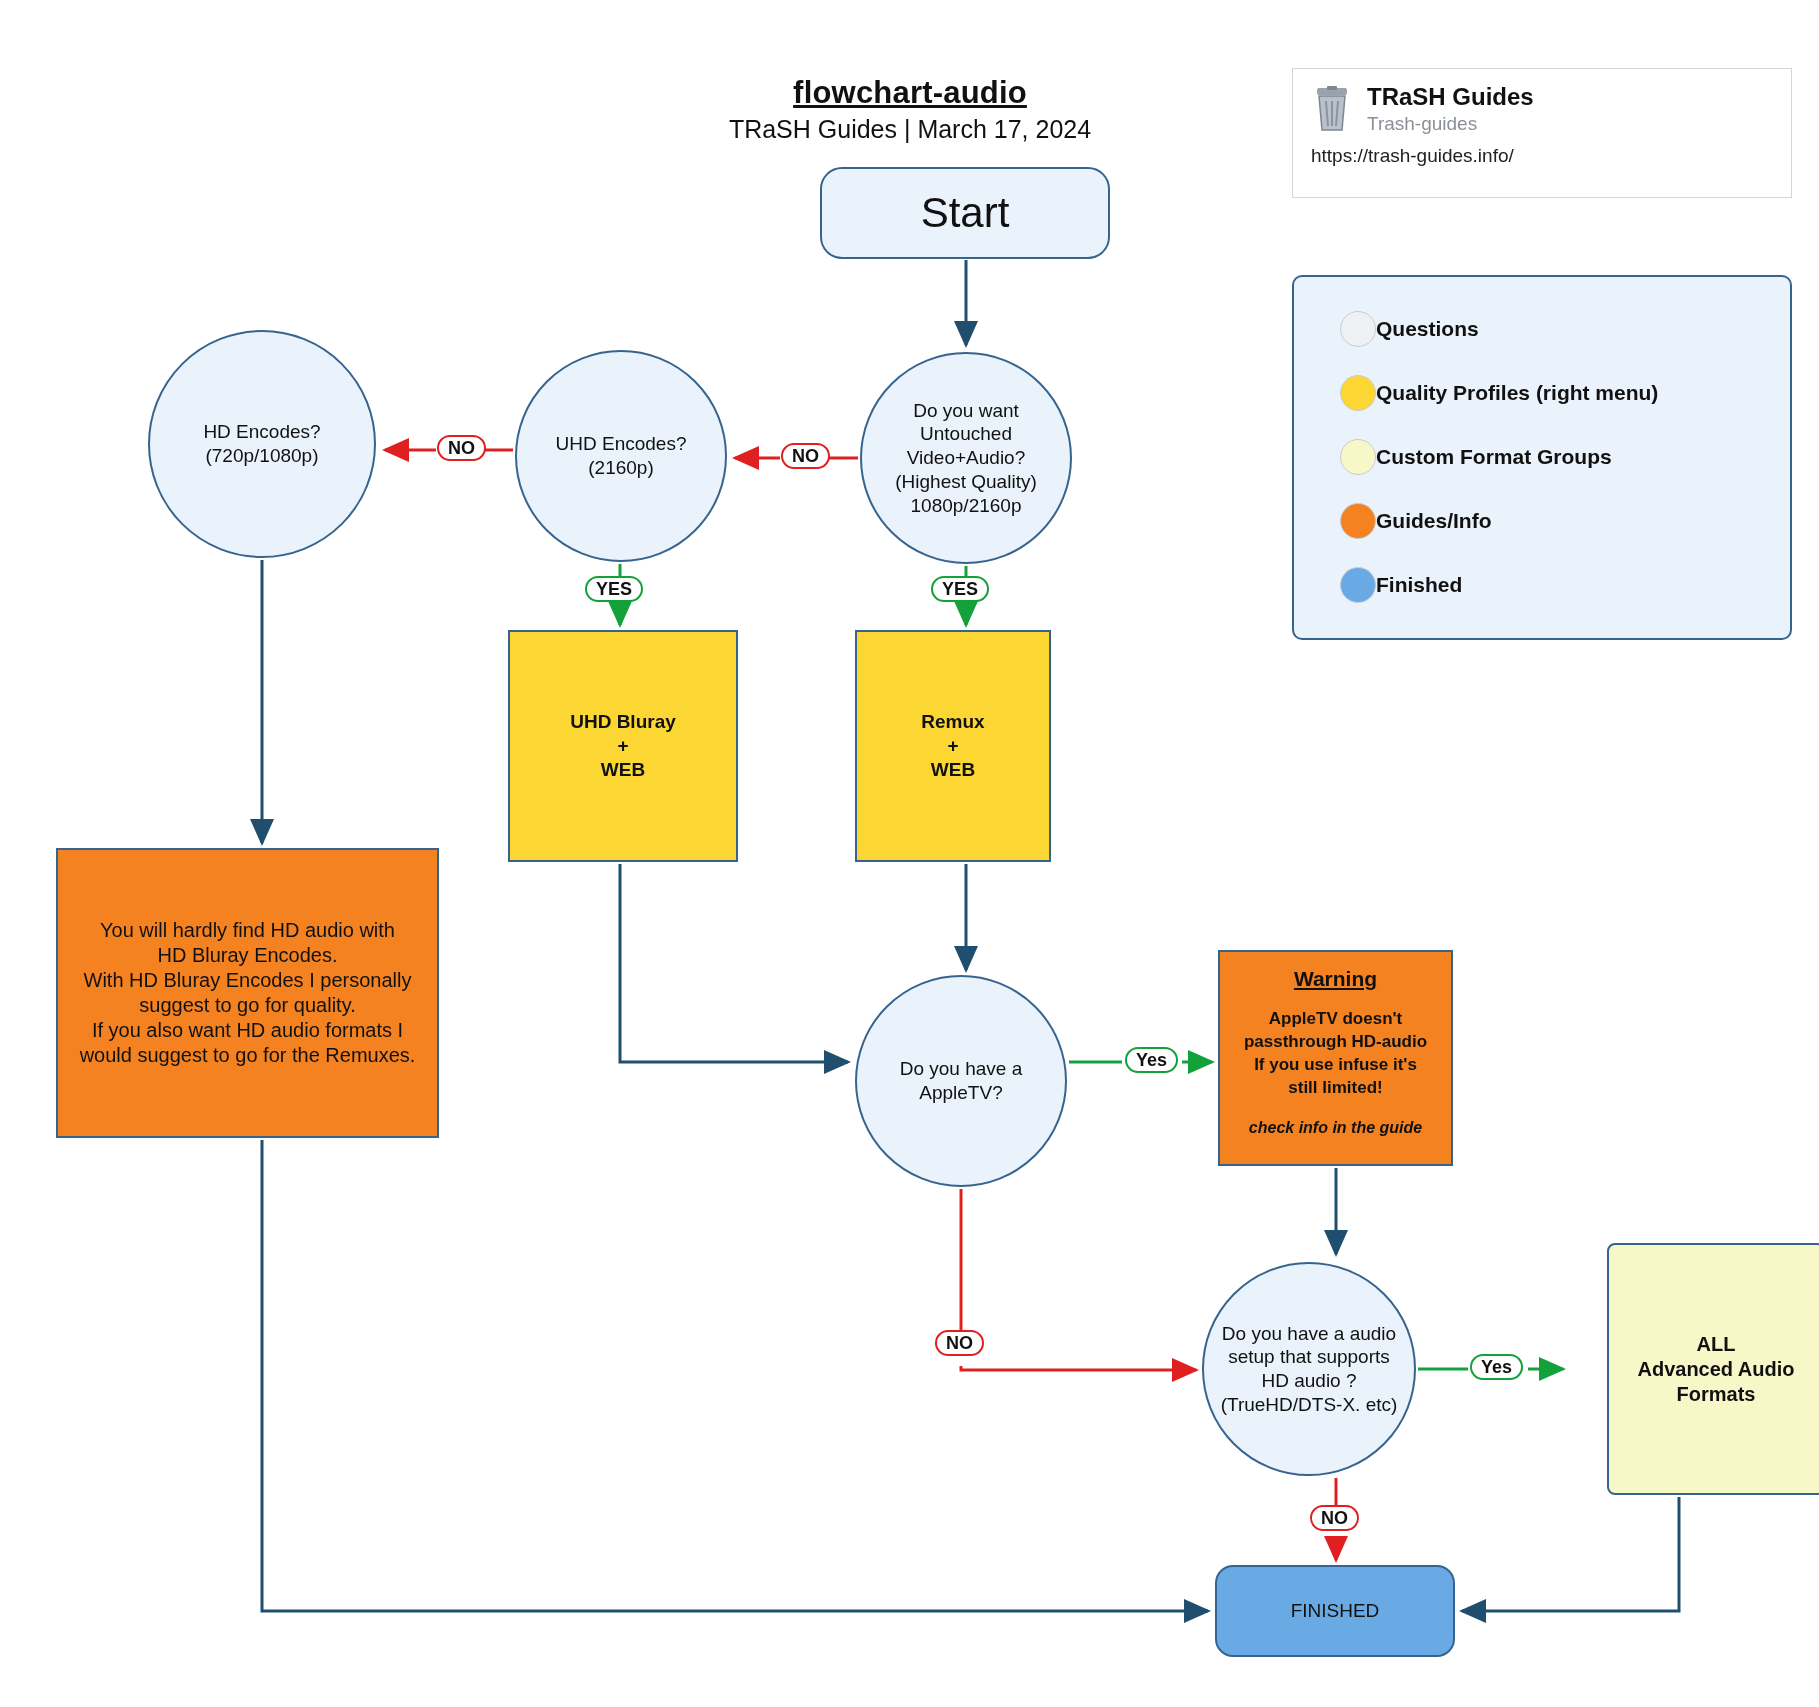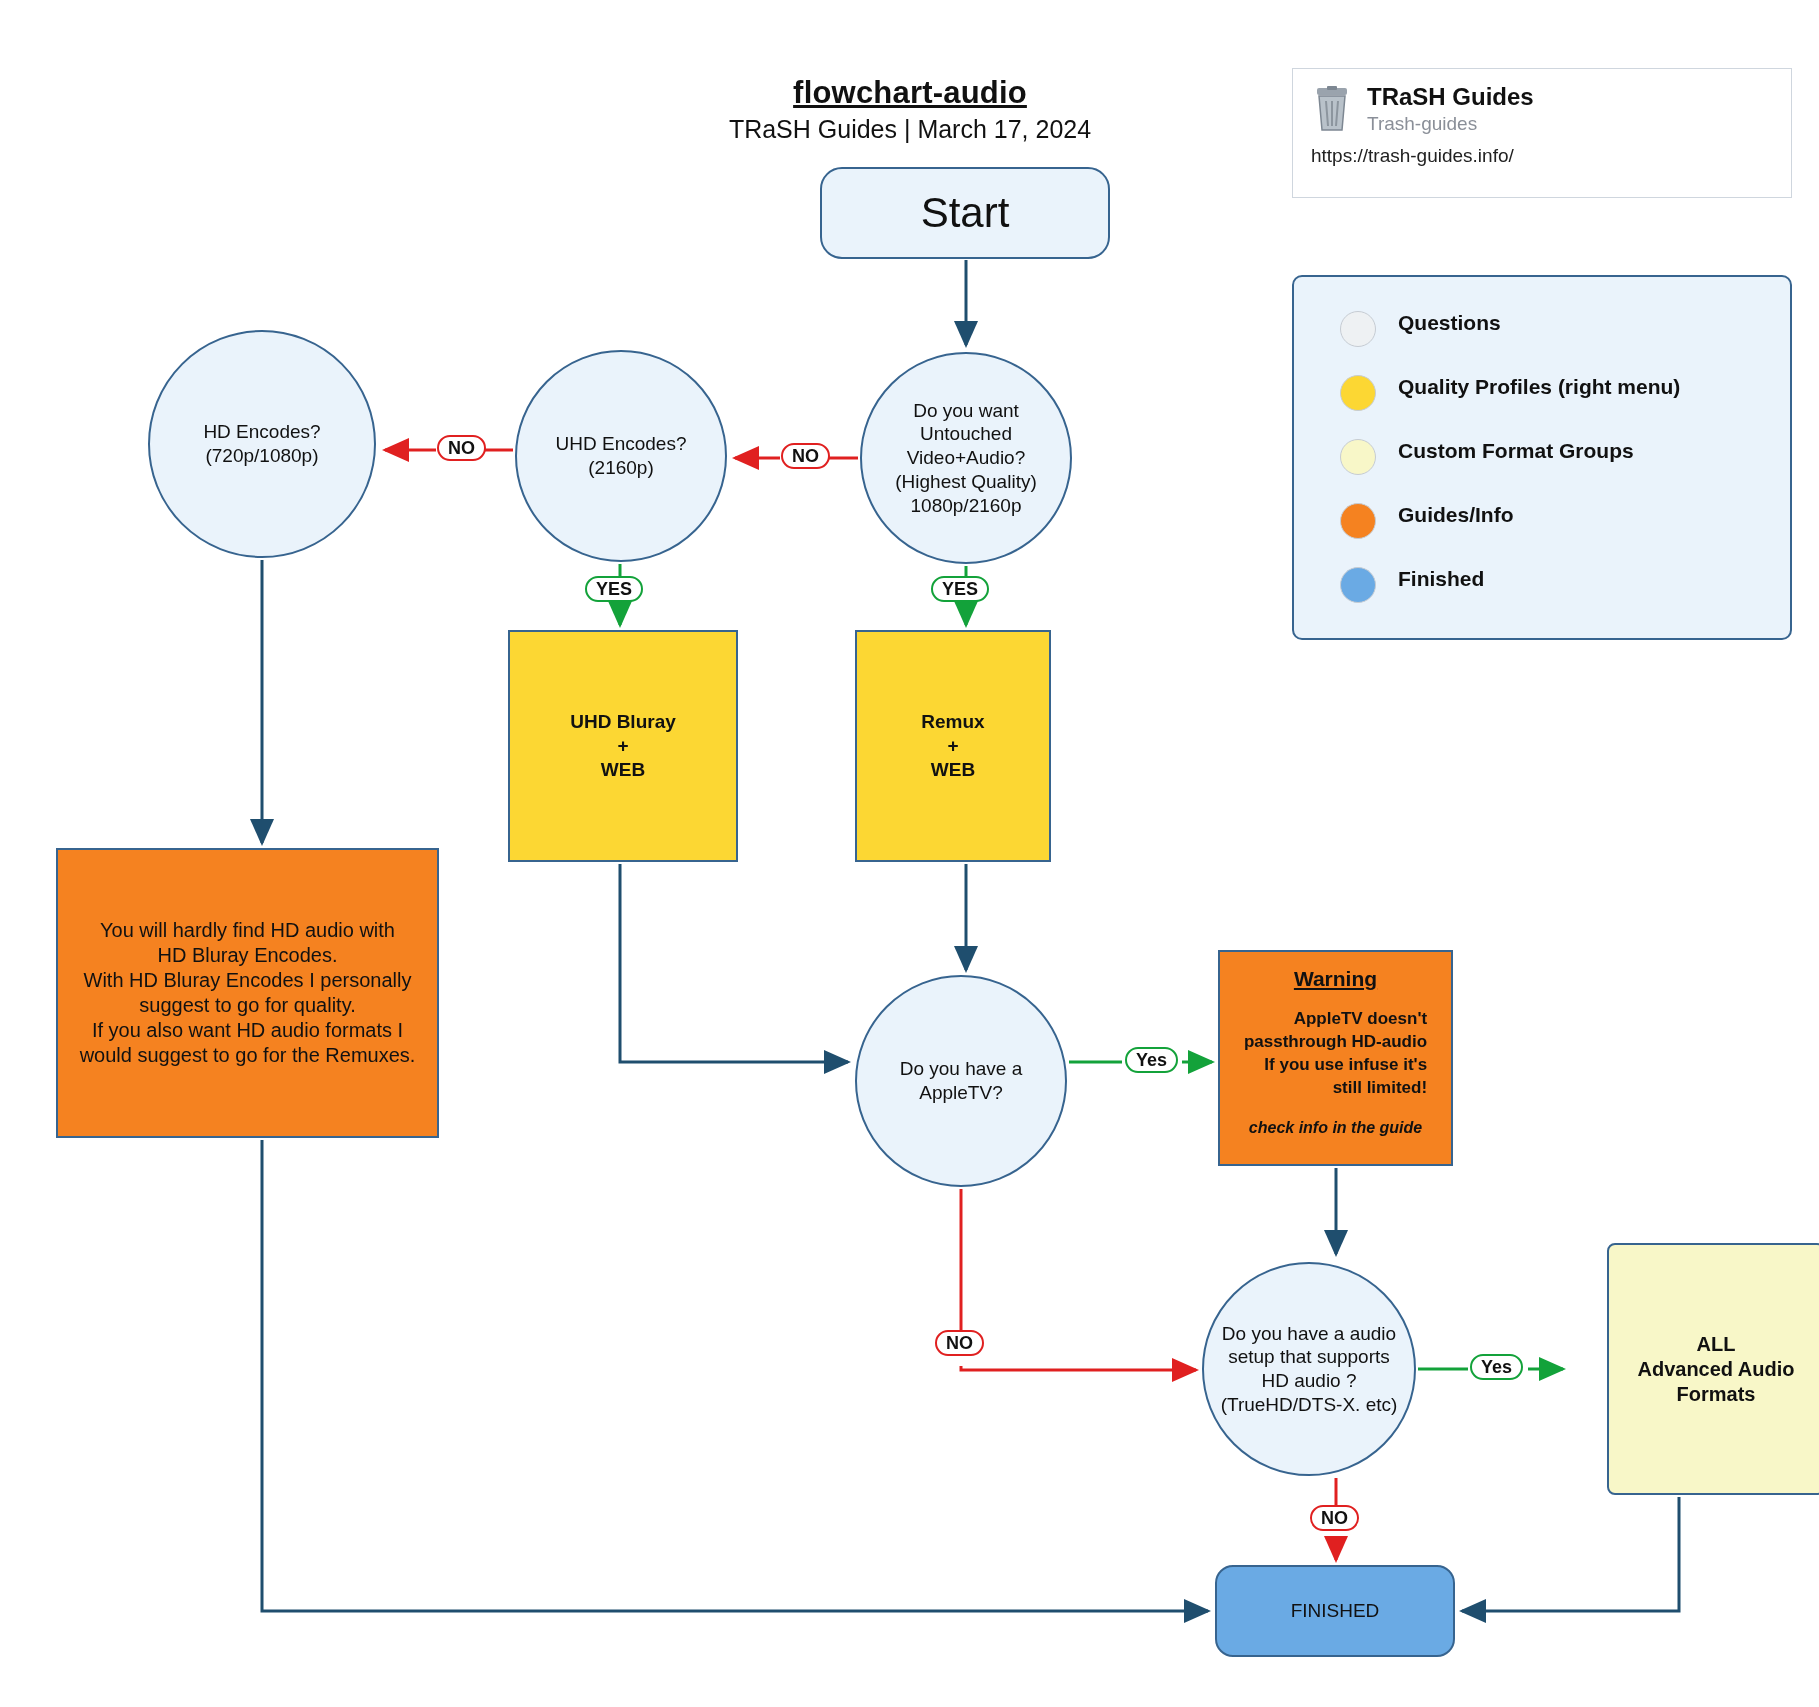--- a/index.html
+++ b/index.html
@@ -101,21 +101,20 @@
     flex-direction: column;
     padding: 8px 10px;
   }
   .warn {
     left: 1218px; top: 950px; width: 235px; height: 216px;
     flex-direction: column;
     justify-content: flex-start;
     padding: 14px 10px 10px 10px;
     font-size: 17px;
     font-weight: bold;
-    text-align: right;
   }
   .warn-title {
     font-size: 21px;
     font-weight: bold;
     text-decoration: underline;
     margin-bottom: 16px;
   }
   .warn-body { line-height: 1.35; }
   .warn-note {
     margin-top: 18px;
@@ -181,21 +180,21 @@
     left: 1292px; top: 275px;
     width: 500px; height: 365px;
     border: 2px solid #37648f;
     border-radius: 10px;
     background: #eaf3fb;
     box-sizing: border-box;
     padding: 34px 0 0 46px;
   }
   .legend-item {
     display: flex;
-    gap: 22px;
+    align-items: center;
     margin-bottom: 28px;
   }
   .legend-swatch {
     width: 34px; height: 34px;
     border-radius: 50%;
     border: 1px solid #c6ccd3;
     flex: none;
   }
   .legend-label { font-size: 21px; font-weight: bold; color: #111; }
 </style>

